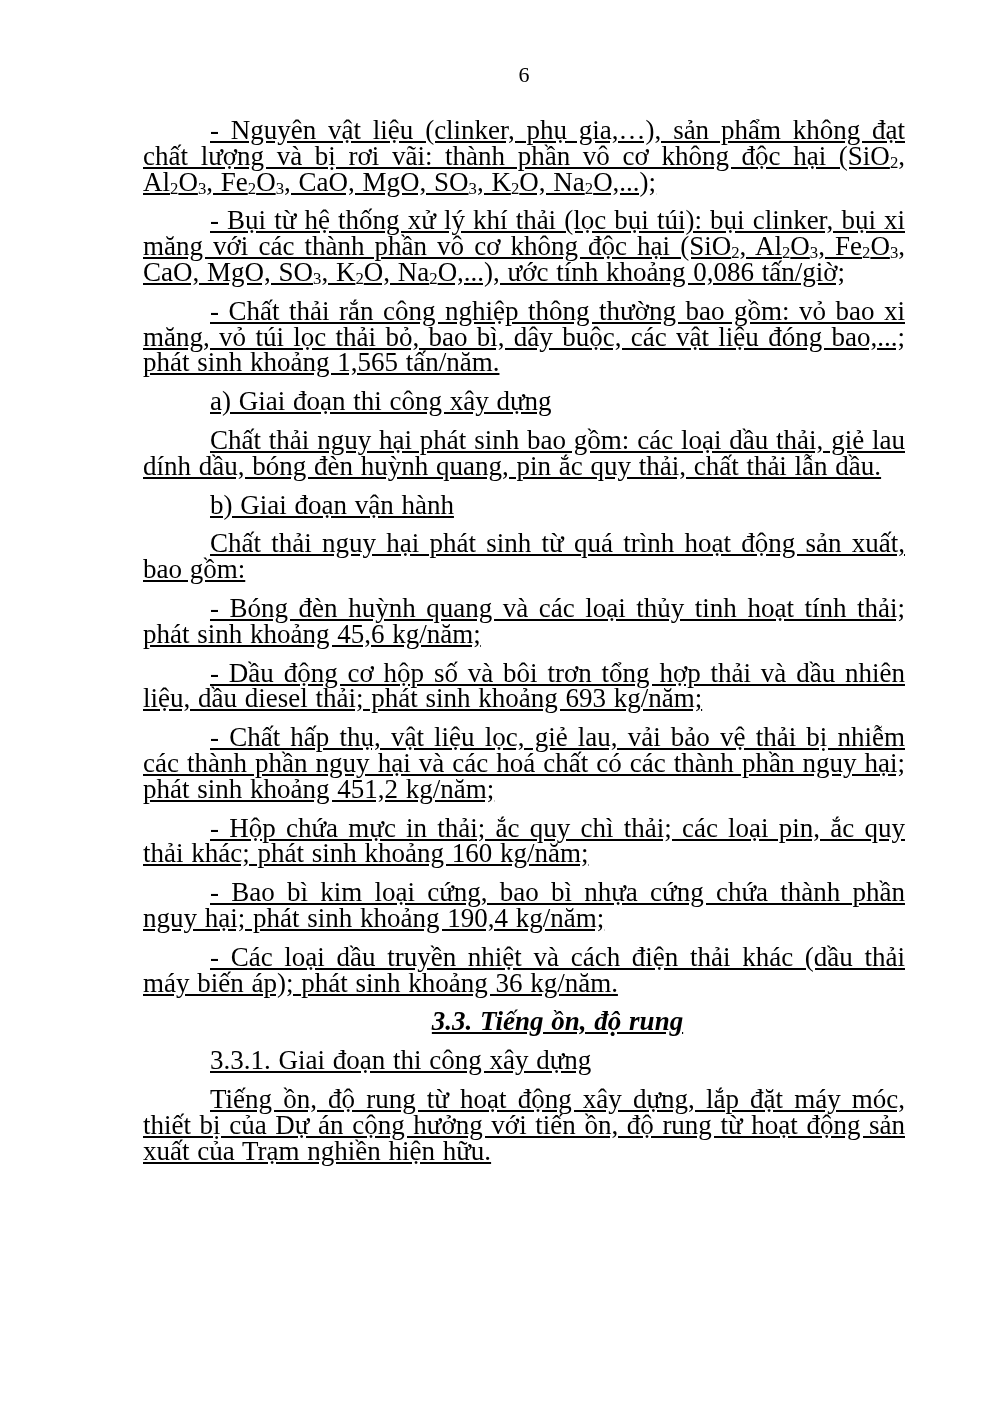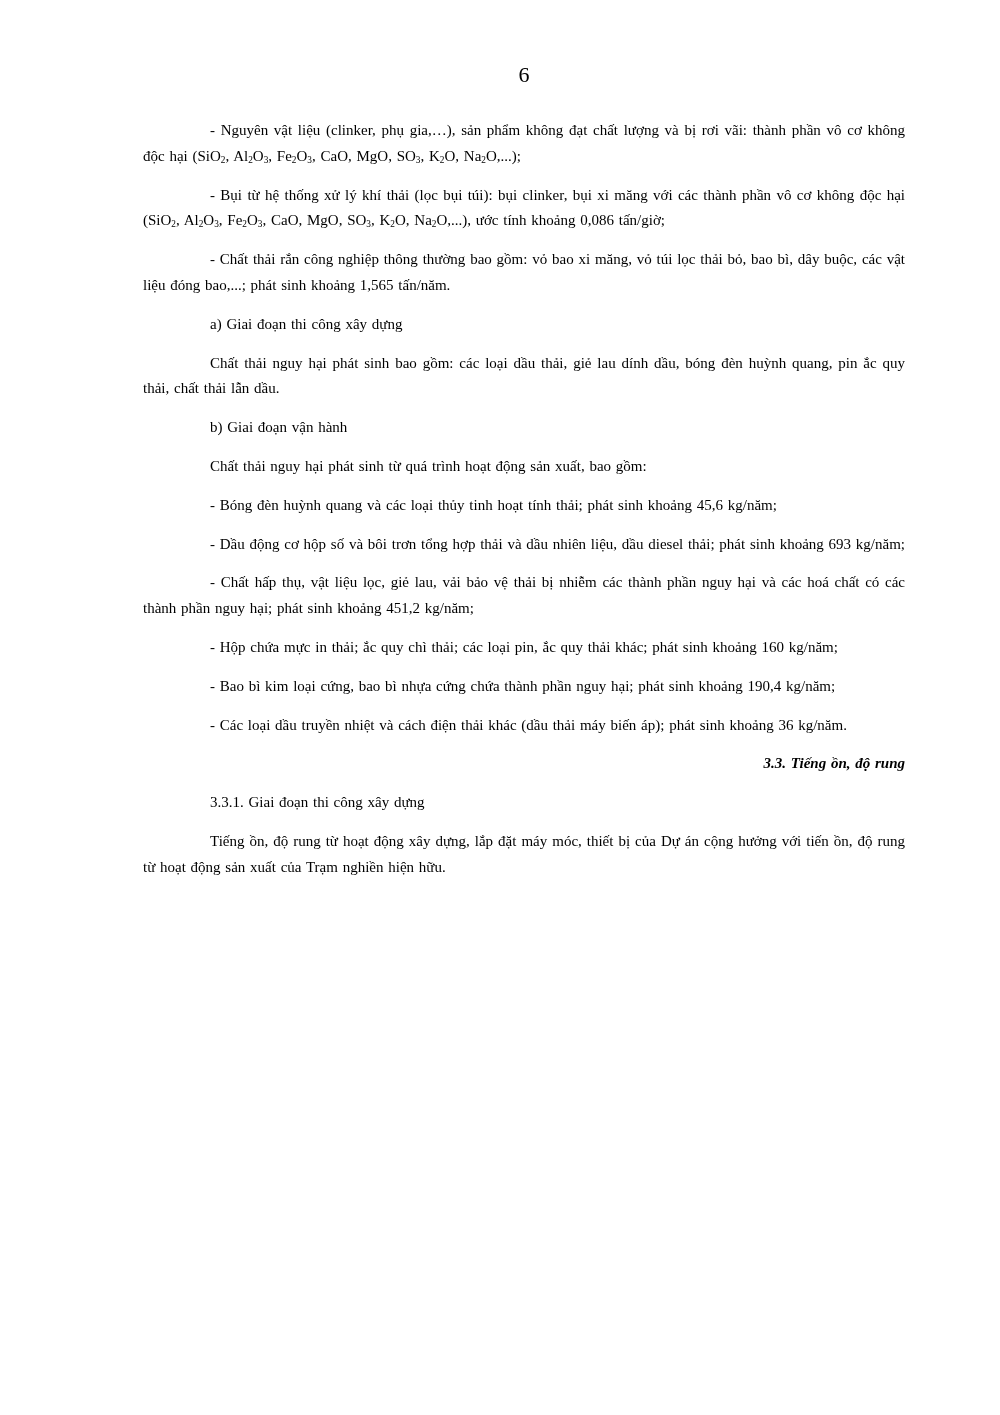--- a/index.html
+++ b/index.html
@@ -24,32 +24,33 @@
   }
 
   .page-number {
     text-align: center;
     font-size: 22px;
     line-height: 26px;
     margin-bottom: 30px;
   }
 
   .para {
-    font-size: 15px;
+    font-size: 27px;
     line-height: 25.8px;
     text-align: justify;
     text-indent: 67px;
     margin-bottom: 13px;
     word-spacing: 1px;
+    text-decoration: underline;
   }
 
   .para.heading-bold-italic {
     font-weight: bold;
     font-style: italic;
-    text-align: right;
+    text-align: center;
   }
 
   sub {
     font-size: 0.62em;
     line-height: 0;
     vertical-align: -0.18em;
   }
 </style>
 </head>
 <body>

